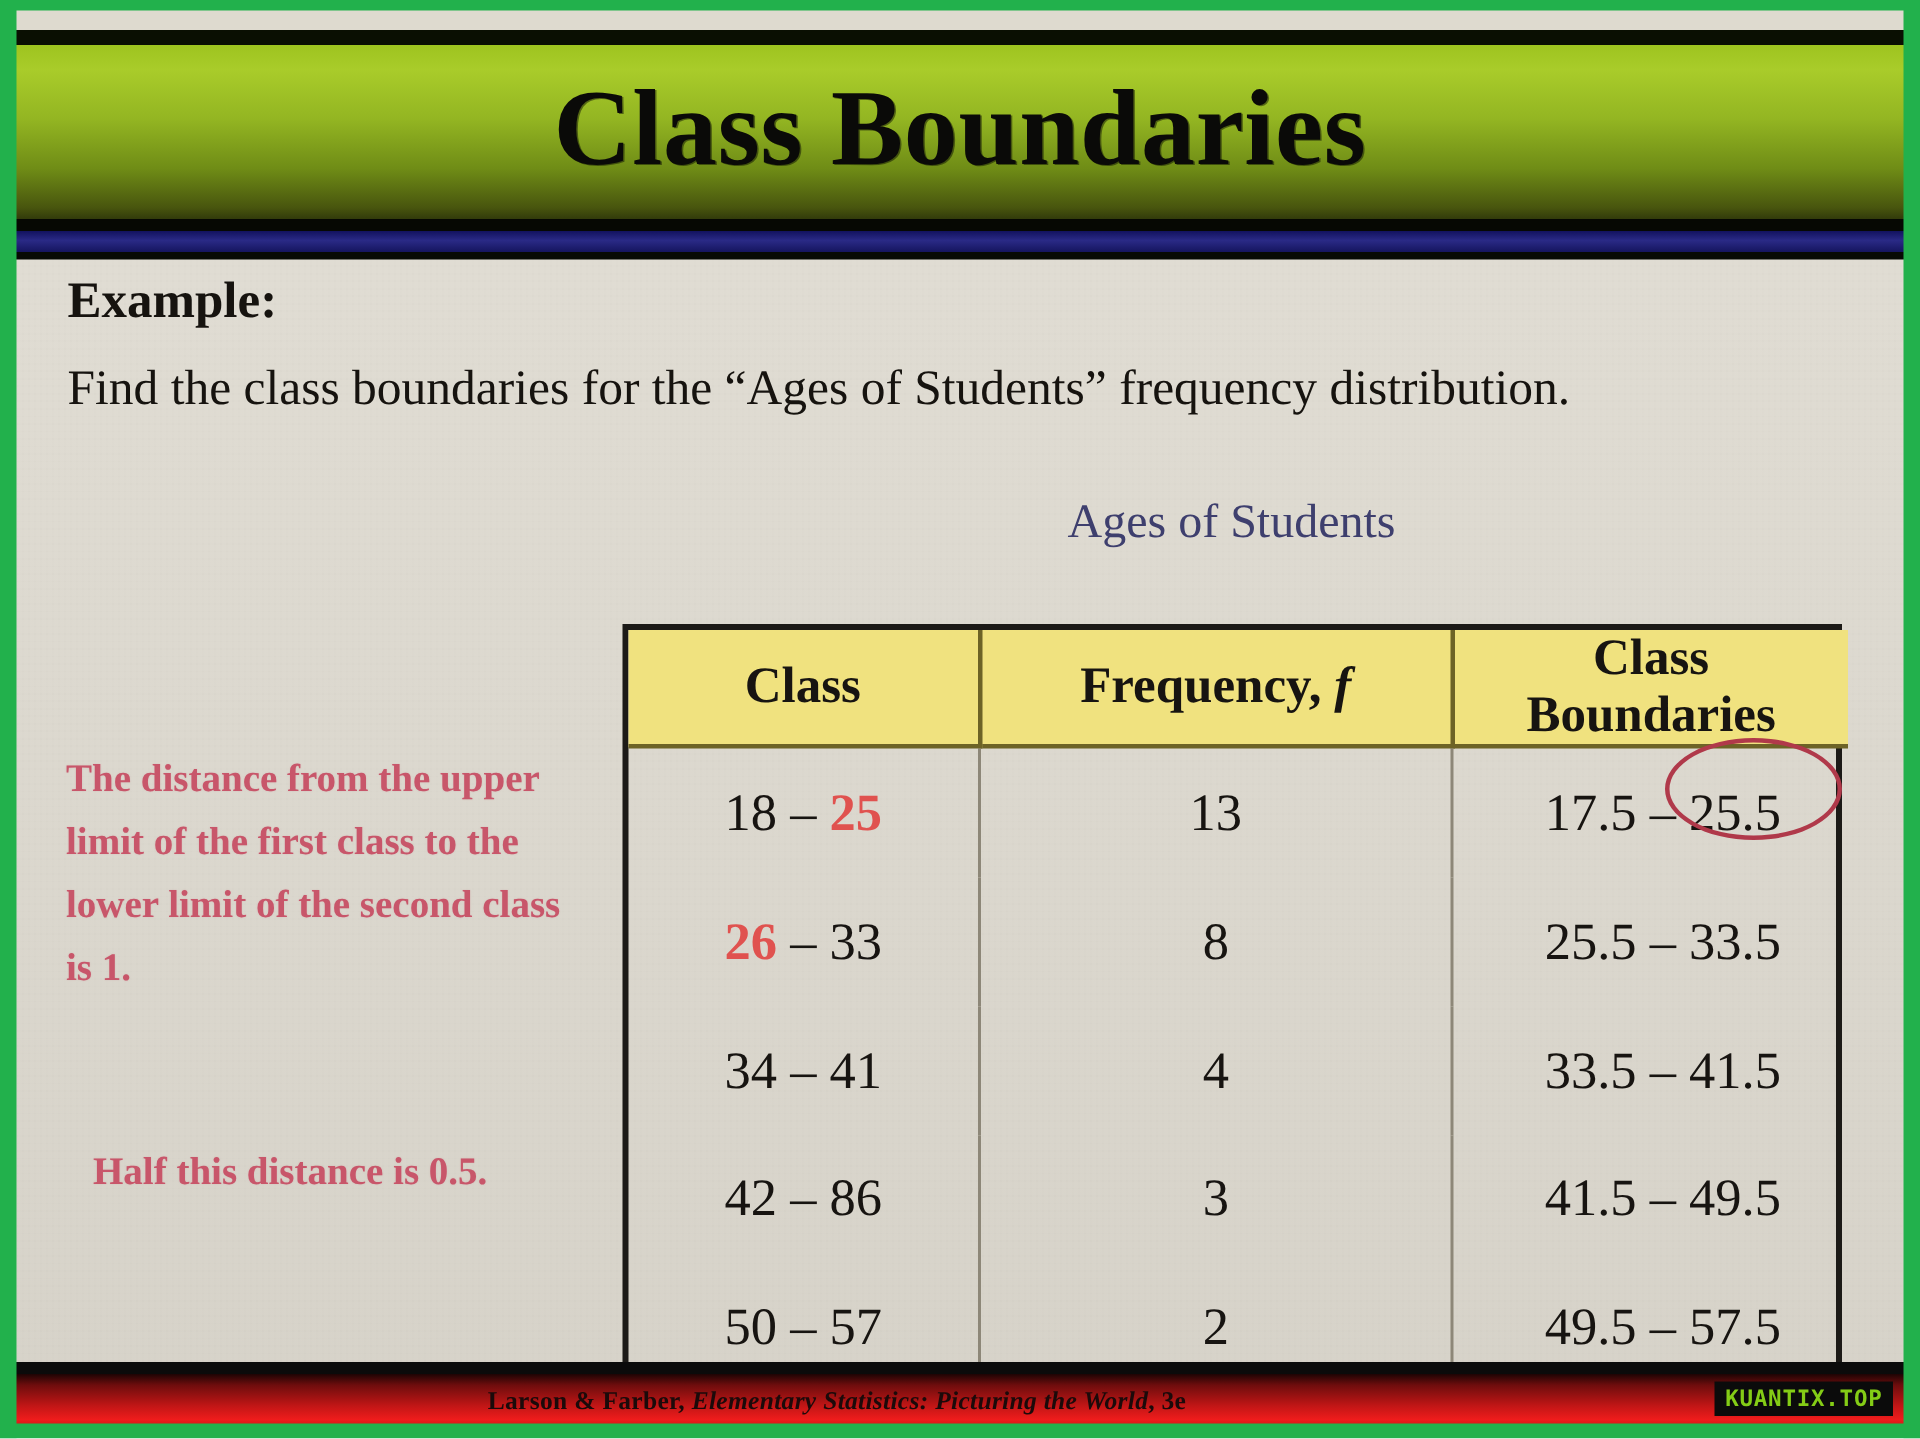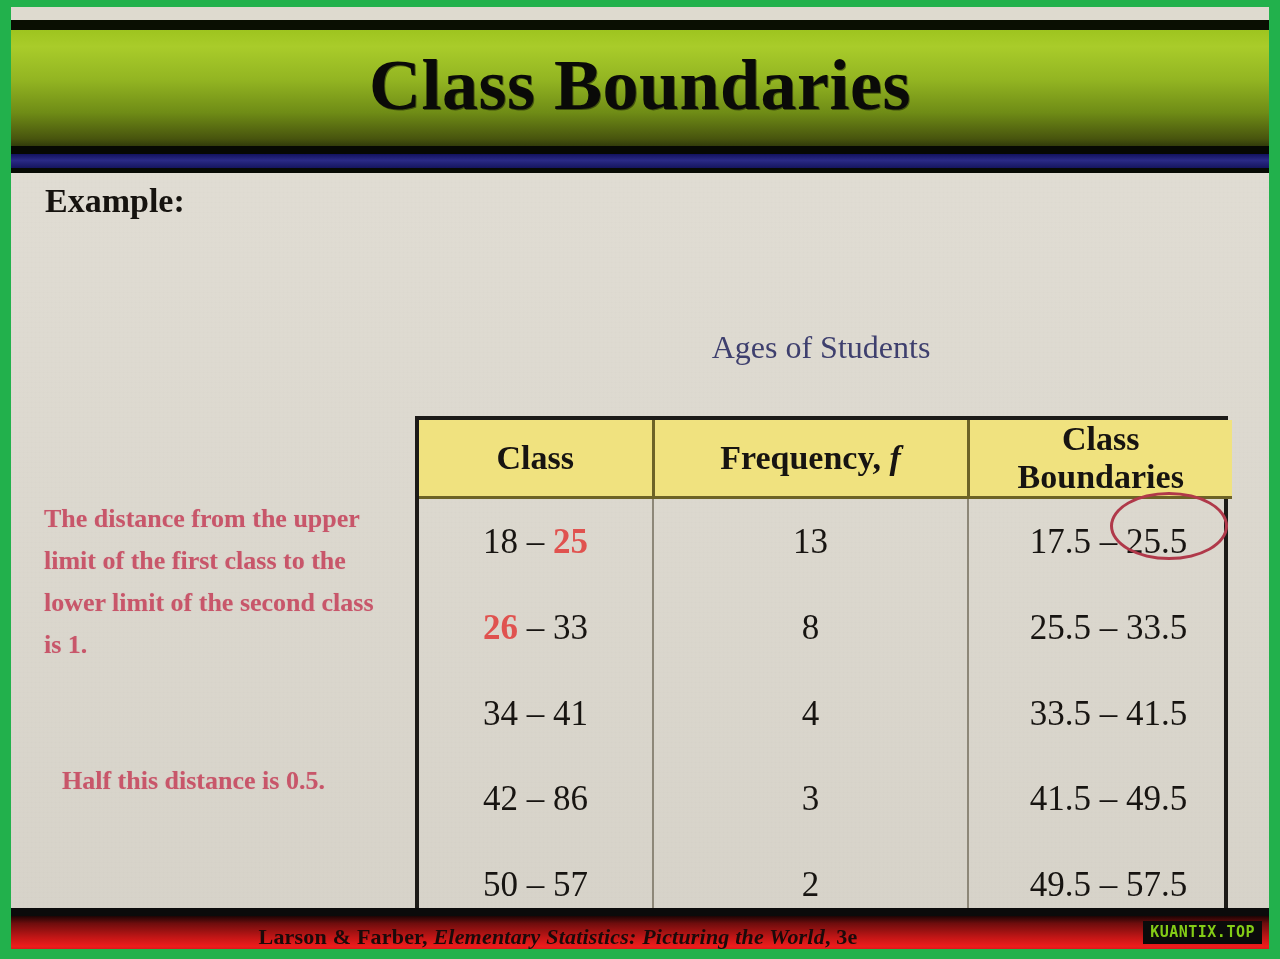--- a/index.html
+++ b/index.html
@@ -233,21 +233,21 @@
     position: absolute; left: 0; top: 8px;
     width: 1280px; height: 41px;
     background: linear-gradient(to bottom,
       #1d0404 0%, #6e0d0d 18%, #c21616 52%, #ee1c1c 74%, #b81313 94%, #4a0707 100%);
   }
   .footer-text {
     position: absolute;
     left: 0; top: 16px;
     width: 1116px;
     text-align: center;
-    font-size: 22px;
+    font-size: 17px;
     font-weight: bold;
     color: #1b0a0a;
     letter-spacing: .2px;
   }
   .footer-text .ital { font-style: italic; }
   .watermark {
     position: absolute;
     right: 18px; top: 13px;
     background: #0b0b0b;
     color: #84cc16;
@@ -278,20 +278,21 @@
     <div class="banner-strip-navy"></div>
     <div class="banner-strip-bottom"></div>
     <div class="banner-title">Class Boundaries</div>
   </div>
 
   <div class="body-area">
     <div class="paper-noise"></div>
   </div>
 
   <div class="example-label">Example:</div>
+  <div class="example-body">Find the class boundaries for the “Ages of Students” frequency distribution.</div>
 
   <div class="note-red note-1">The distance from the upper limit of the first class to the lower limit of the second class is 1.</div>
   <div class="note-red note-2">Half this distance is 0.5.</div>
 
   <div class="table-title">Ages of Students</div>
 
   <div class="tbl-wrap">
     <table class="freq">
       <colgroup>
         <col class="col-class">

